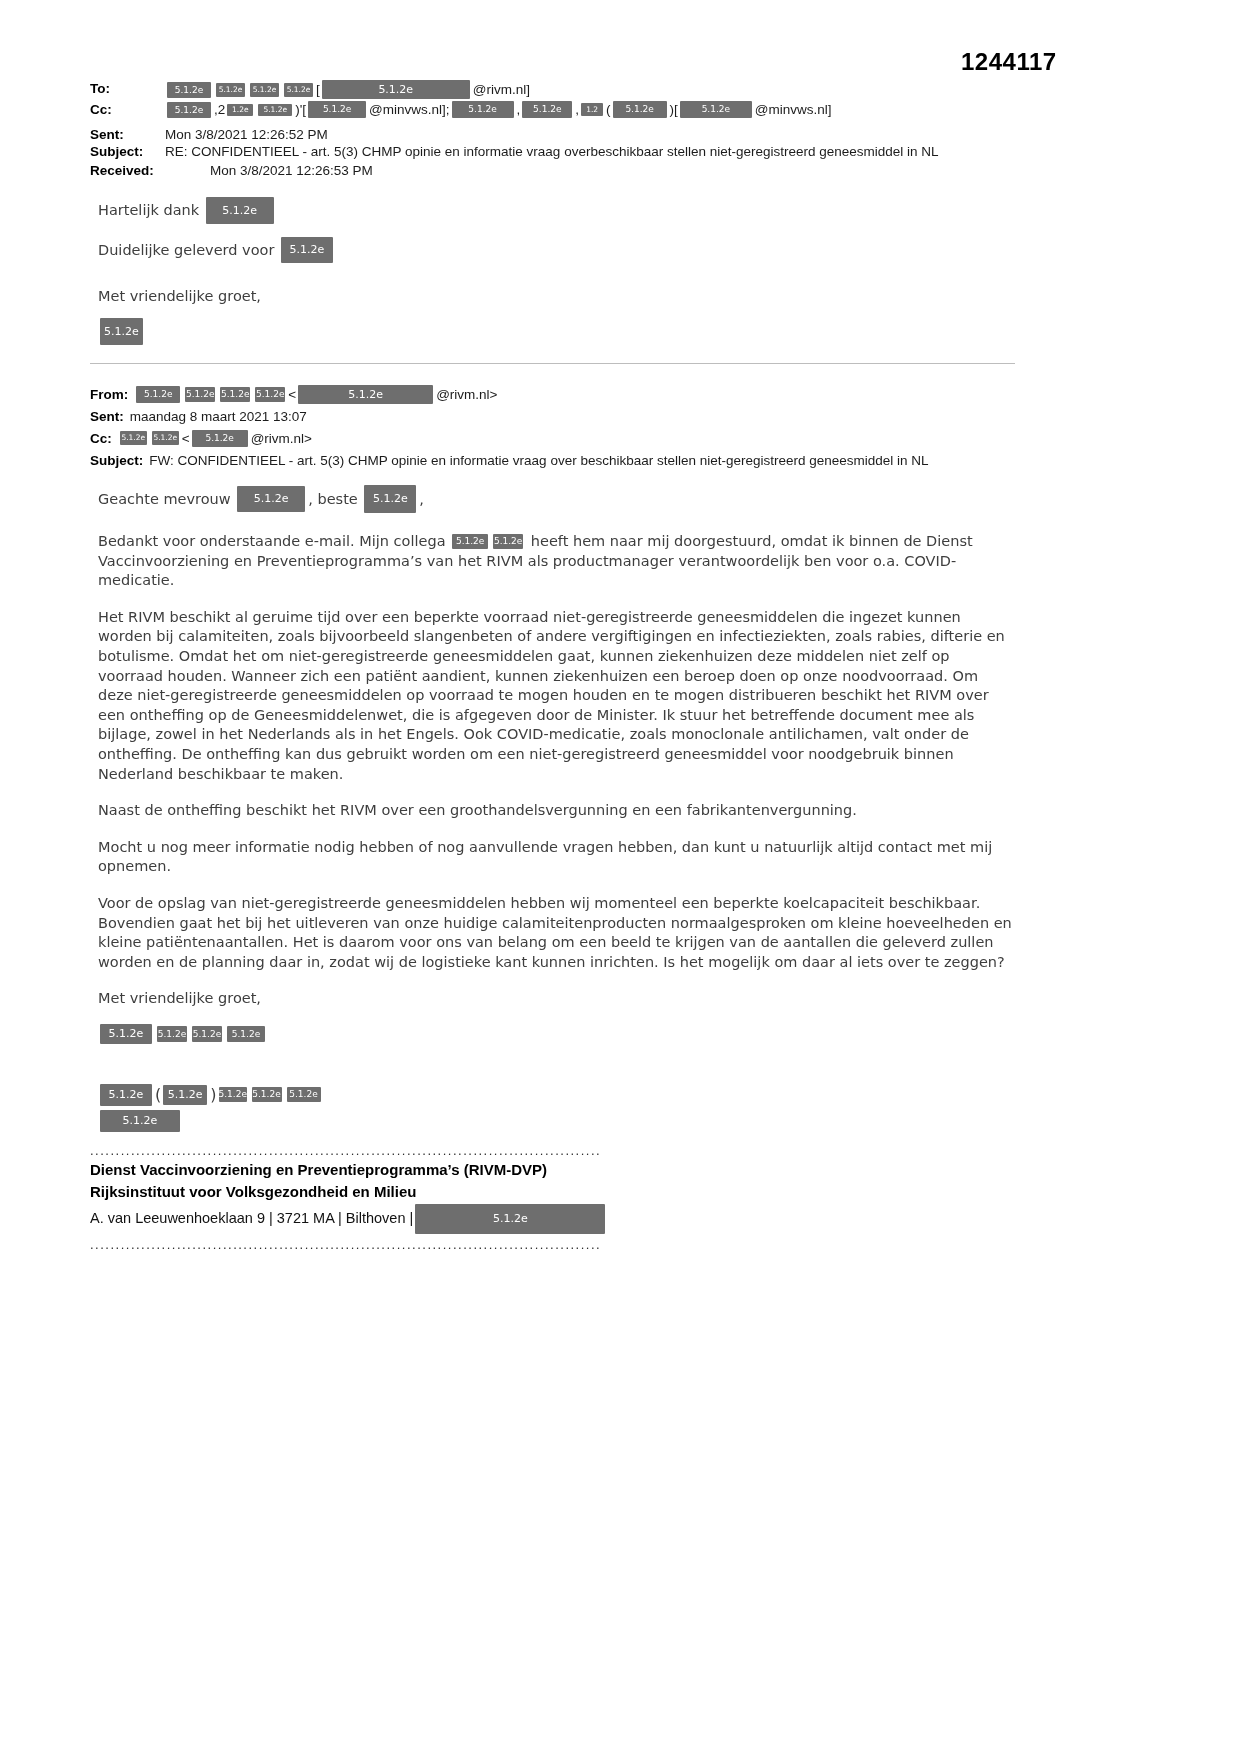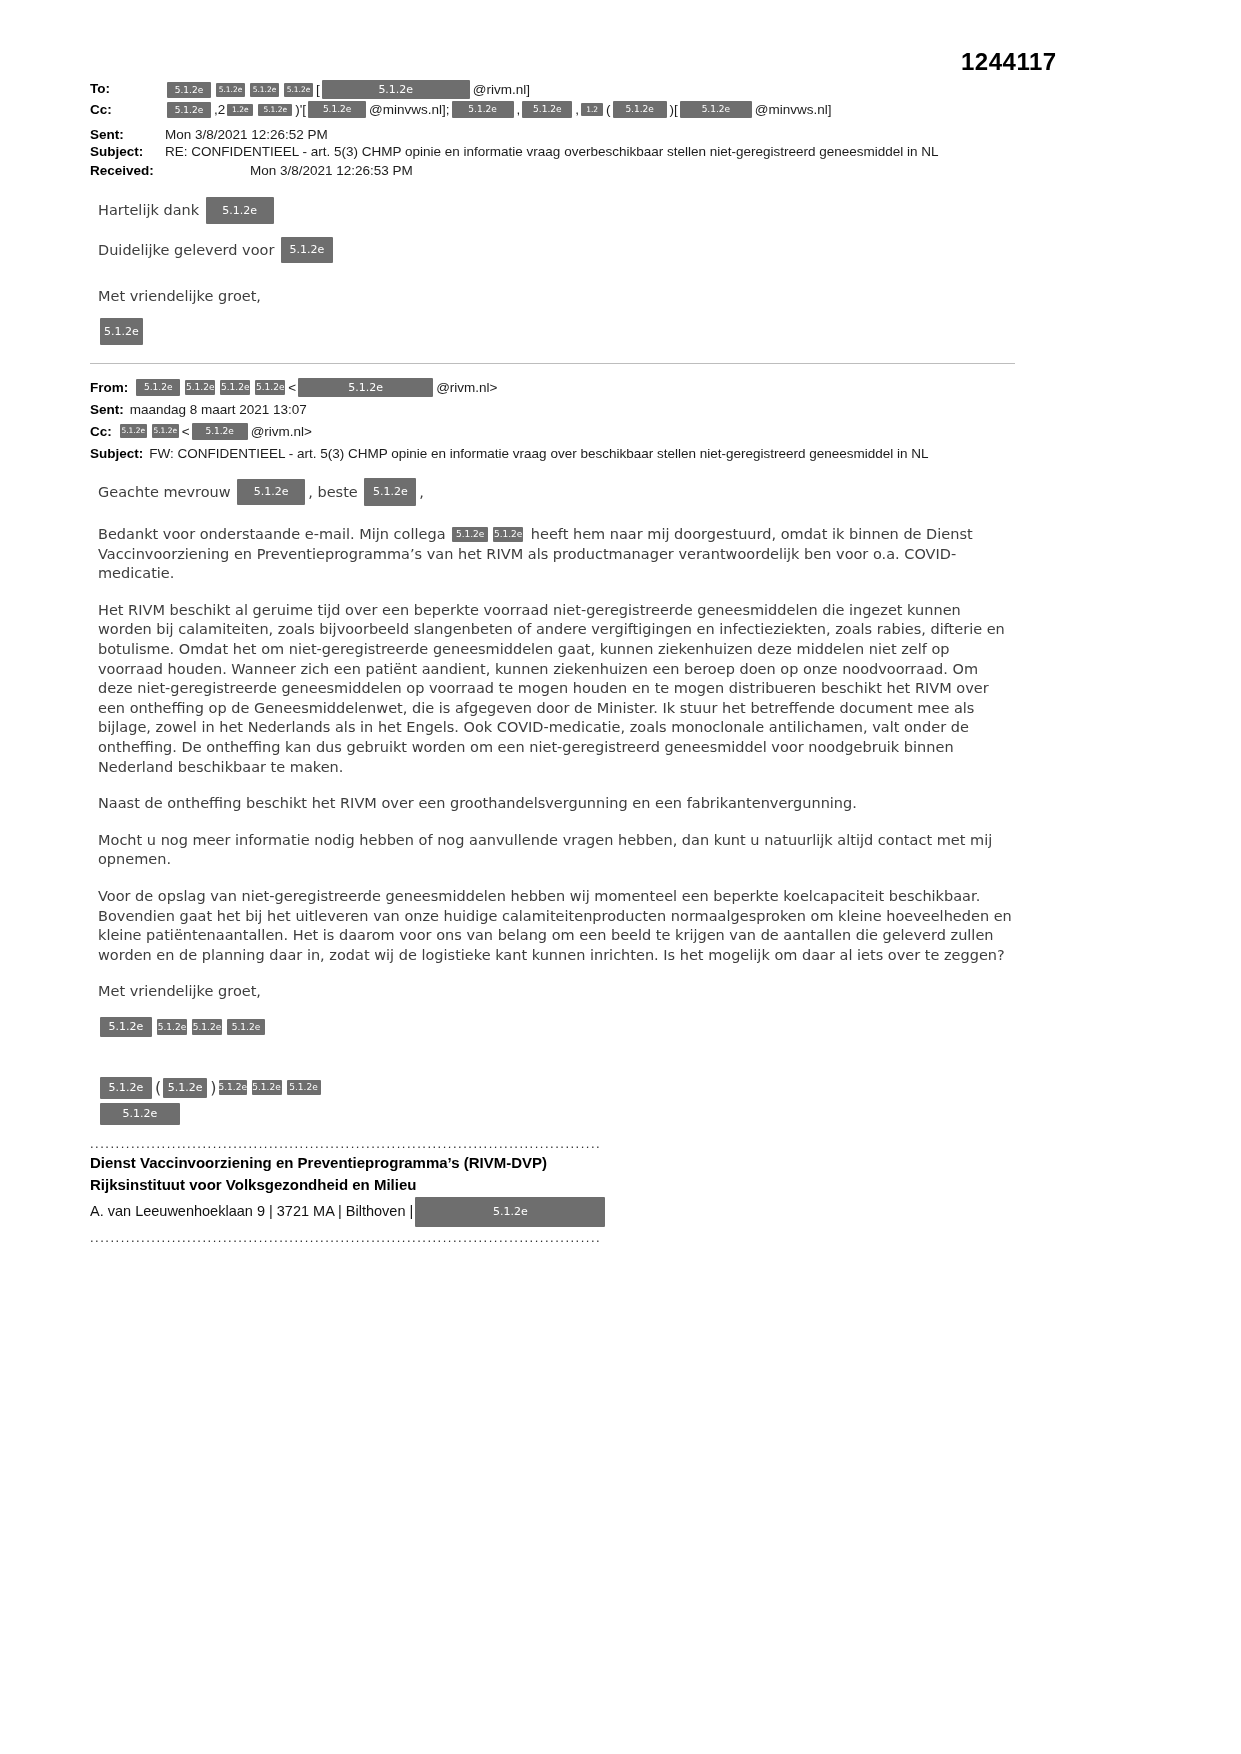--- a/index.html
+++ b/index.html
@@ -13,42 +13,42 @@
     position: absolute; left: 961px; top: 48px;
     font-family: "Liberation Sans", sans-serif;
     font-size: 24px; color: #000; letter-spacing: 0.5px; font-weight: bold;
   }
   .content { position: absolute; left: 90px; top: 80px; width: 925px; color: #3e3e3e; }
 
   
   .hdr { font-family: "Liberation Sans", sans-serif; font-size: 13.5px; color: #1c1c1c; }
   .hdr-row { line-height: 17px; }
   .hdr-label { display: inline-block; width: 75px; font-weight: 700; color: #000; vertical-align: top; }
-  .hdr-label.wide { width: 160px; }
+  .hdr-label.wide { width: 120px; }
   .row-sent { margin-top: 6px; }
   .row-received { margin-top: 2px; }
 
   
   .redact {
     display: inline-block; vertical-align: middle;
     background: var(--redact-bg, #6e6e6e); color: var(--redact-fg, #ffffff);
     text-align: center; margin: 0 3px 2px 2px; border-radius: 1px;
     font-family: "DejaVu Sans", sans-serif; overflow: hidden; white-space: nowrap;
   }
 
   
   .reply-line { font-size: 14.5px; color: #3e3e3e; padding-left: 8px; }
   .reply-1 { margin-top: 17px; line-height: 28px; }
   .reply-2 { margin-top: 11px; line-height: 27px; }
   .reply-3 { margin-top: 21px; line-height: 20px; }
   .reply-4 { margin-top: 12px; line-height: 28px; }
 
   
   .quoted {
-    margin-top: 16px; border-top: 1px solid #bdbdbd; padding-top: 13px;
+    margin-top: 16px; border-top: 1px solid #bdbdbd; padding-top: 20px;
     font-family: "Liberation Sans", sans-serif; font-size: 13.5px; color: #1c1c1c;
   }
   .q-row { line-height: 22px; }
   .q-label { font-weight: 700; color: #000; margin-right: 6px; }
 
   
   .para {
     font-size: 14.5px; line-height: 19.6px; color: #3e3e3e;
     margin: 17px 0 0 0; padding-left: 8px; width: 923px;
   }

